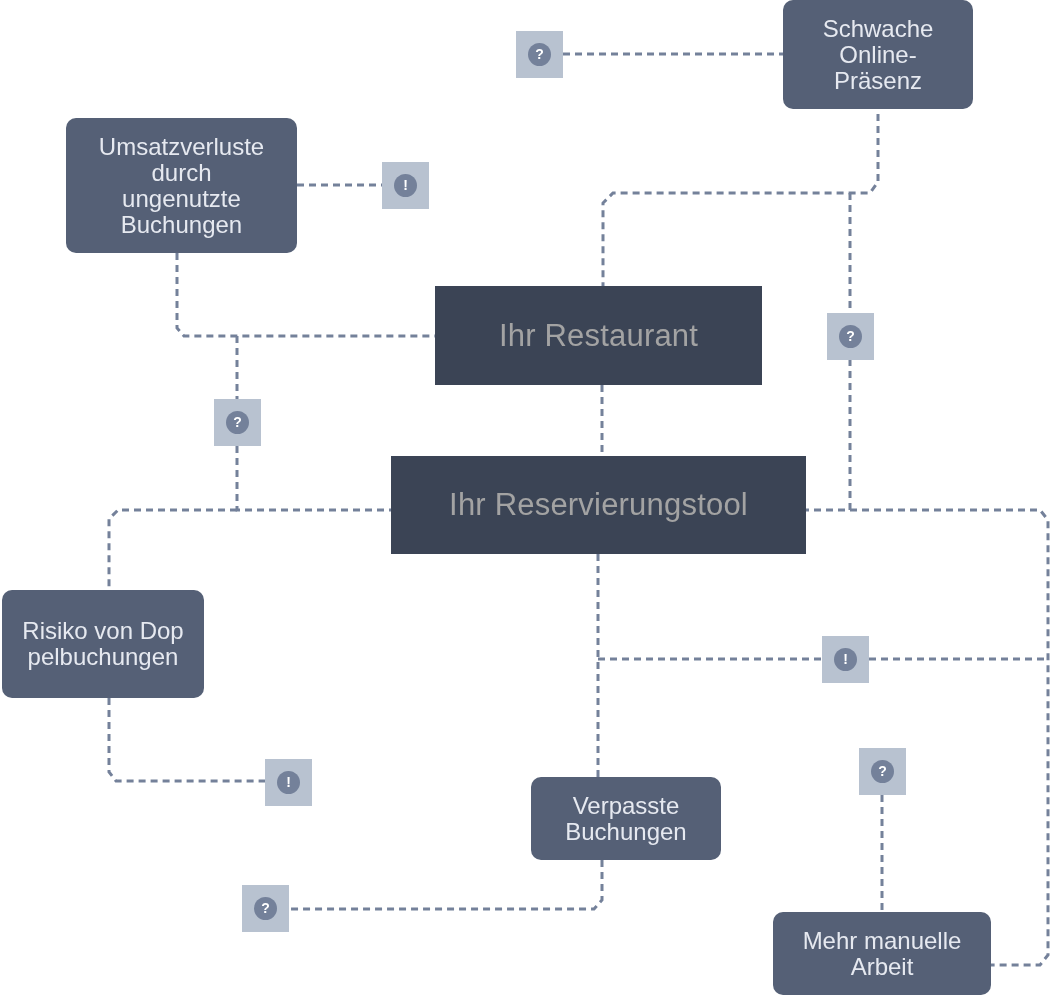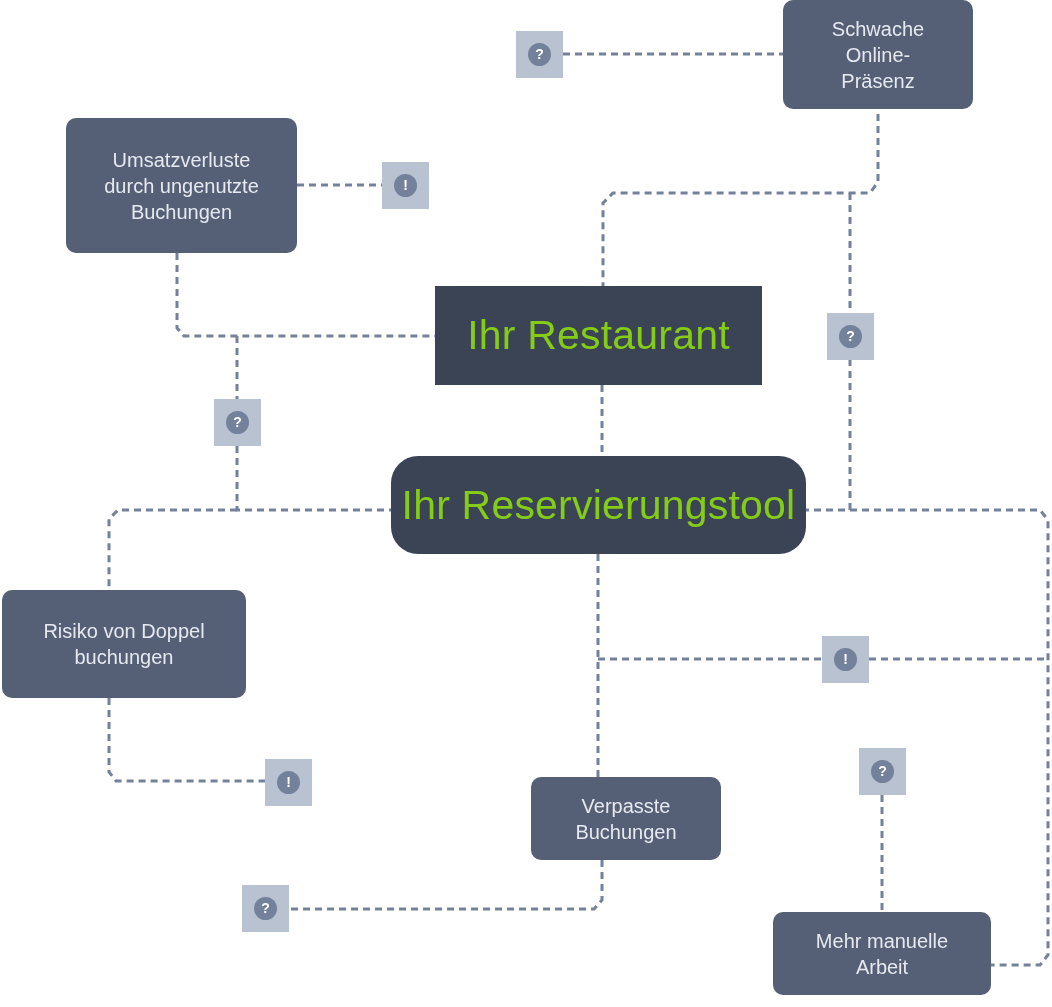--- a/index.html
+++ b/index.html
@@ -2,22 +2,22 @@
 <html><head>
 <meta charset="utf-8">
 <style>
   html, body { margin: 0; padding: 0; background: #ffffff; }
   body { width: 1052px; height: 1007px; position: relative; overflow: hidden;
          font-family: "Liberation Sans", "DejaVu Sans", sans-serif; }
   svg.links { position: absolute; left: 0; top: 0; width: 1052px; height: 1007px; }
   svg.links path { fill: none; stroke: #74819a; stroke-width: 3; stroke-dasharray: 7 5; }
   .node { position: absolute; box-sizing: border-box; display: flex; align-items: center;
           justify-content: center; text-align: center; color: #e6e9f0; }
-  .node.problem { background: #556076; border-radius: 10px; font-size: 20px; line-height: 26px; padding: 15px 10px; }
-  .node.core { background: #3b4455; color: #84cc16; font-size: 41px; font-weight: normal; letter-spacing: 0.2px; }
+  .node.problem { background: #556076; border-radius: 10px; font-size: 24px; line-height: 26px; padding: 15px 10px; }
+  .node.core { background: #3b4455; color: #a3a3a3; font-size: 31px; font-weight: normal; letter-spacing: 0.2px; }
   .marker { position: absolute; width: 47px; height: 47px; background: #b8c2d0; display: flex;
             align-items: center; justify-content: center; }
   .marker .glyph { width: 23px; height: 23px; border-radius: 50%; background: #74819a; color: #ffffff;
                    font-size: 14px; font-weight: bold; line-height: 23px; text-align: center; }
 </style>
 </head>
 <body>
 
 <svg class="links" viewBox="0 0 1052 1007">
 
@@ -51,37 +51,37 @@
 </svg>
 
 <div class="node problem" style="left:783px; top:0px; width:190px; height:109px;">
   <span style="display:block; width:120px;">Schwache Online-Präsenz</span>
 </div>
 
 <div class="node problem" style="left:66px; top:118px; width:231px; height:135px;">
   <span style="display:block; width:170px;">Umsatzverluste durch ungenutzte Buchungen</span>
 </div>
 
-<div class="node problem" style="left:2px; top:590px; width:244px; height:108px;">
+<div class="node problem" style="left:2px; top:590px; width:202px; height:108px;">
   <span style="display:block; width:170px; word-break: break-all;">Risiko von Doppelbuchungen</span>
 </div>
 
 <div class="node problem" style="left:503px; top:777px; width:190px; height:83px;margin-left:28px;">
   <span style="display:block; width:130px;">Verpasste Buchungen</span>
 </div>
 
 <div class="node problem" style="left:773px; top:912px; width:218px; height:83px;">
   <span style="display:block; width:180px;">Mehr manuelle Arbeit</span>
 </div>
 
 <div class="node core" style="left:435px; top:286px; width:327px; height:99px;">
   <span>Ihr Restaurant</span>
 </div>
 
-<div class="node core" style="left:391px; top:456px; width:415px; height:98px;border-radius:27px;">
+<div class="node core" style="left:391px; top:456px; width:415px; height:98px;">
   <span>Ihr Reservierungstool</span>
 </div>
 
 <div class="marker" style="left:516px; top:31px;">
   <span class="glyph">?</span>
 </div>
 <div class="marker" style="left:382px; top:162px;">
   <span class="glyph">!</span>
 </div>
 <div class="marker" style="left:827px; top:313px;">

